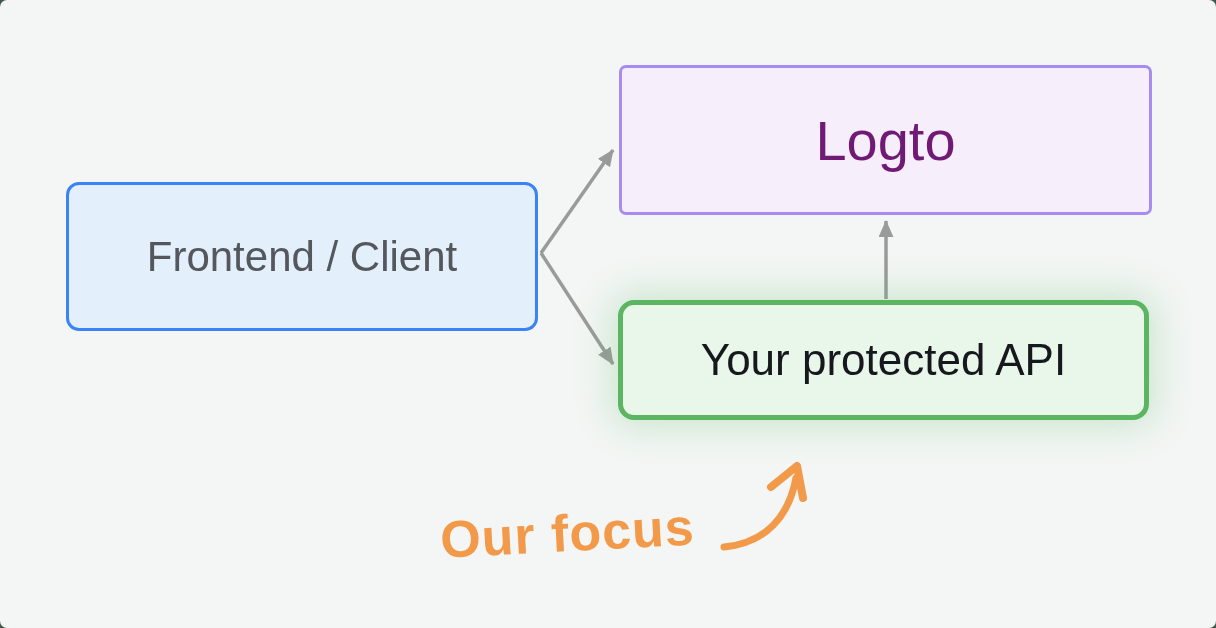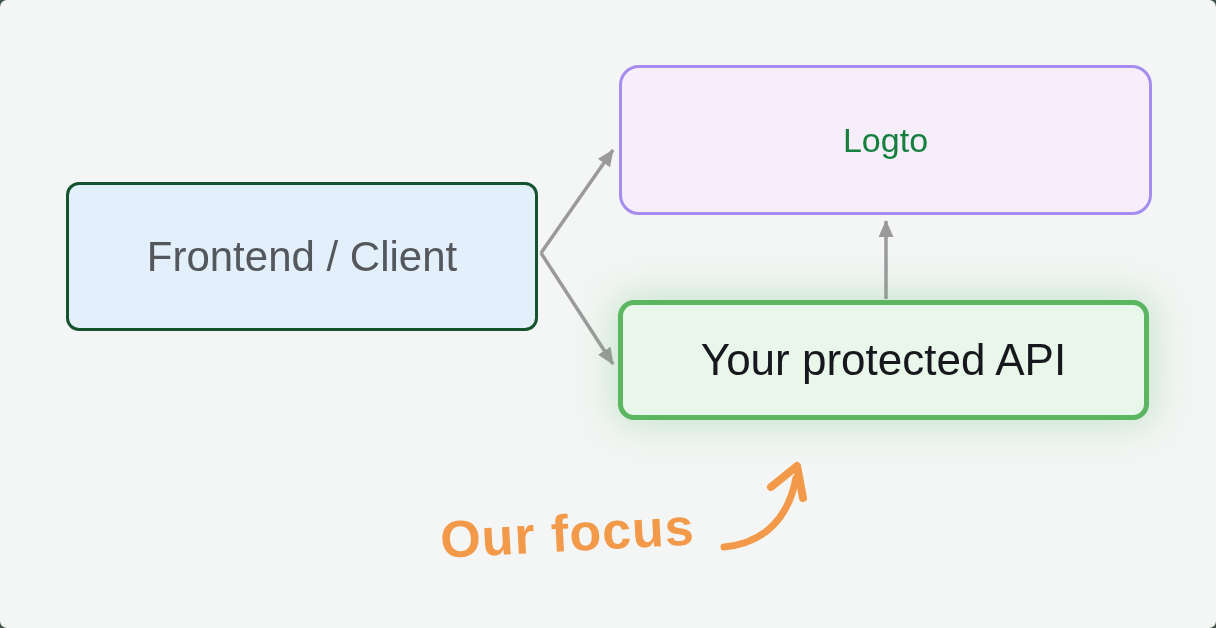--- a/index.html
+++ b/index.html
@@ -21,33 +21,33 @@
     display: flex;
     align-items: center;
     justify-content: center;
     box-sizing: border-box;
     text-align: center;
   }
   .node-frontend {
     left: 66px; top: 182px;
     width: 472px; height: 149px;
     background: #e4effc;
-    border: 3px solid #14532d;
+    border: 3px solid #3b82f6;
     border-radius: 13px;
     color: #54575c;
     font-size: 42px;
   }
   .node-logto {
     left: 619px; top: 65px;
     width: 533px; height: 150px;
     background: #f6eefb;
     border: 3px solid #a58cee;
-    border-radius: 20px;
-    color: #15803d;
-    font-size: 34px;
+    border-radius: 7px;
+    color: #701a75;
+    font-size: 56px;
   }
   .node-api {
     left: 618px; top: 300px;
     width: 531px; height: 120px;
     background: #e9f7ea;
     border: 5px solid #5bb561;
     border-radius: 16px;
     color: #16181d;
     font-size: 44px;
     box-shadow: 0 0 36px 6px rgba(96, 184, 106, 0.28);

